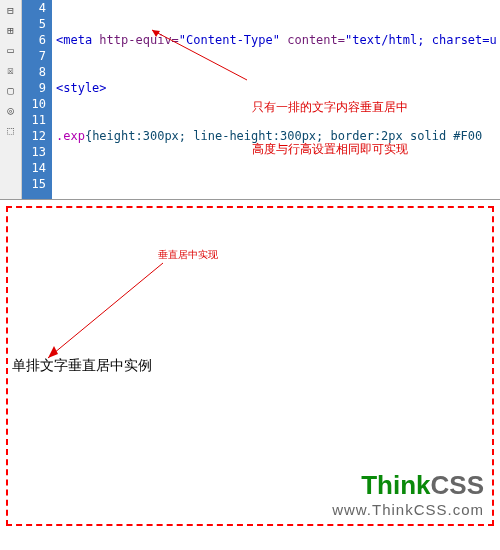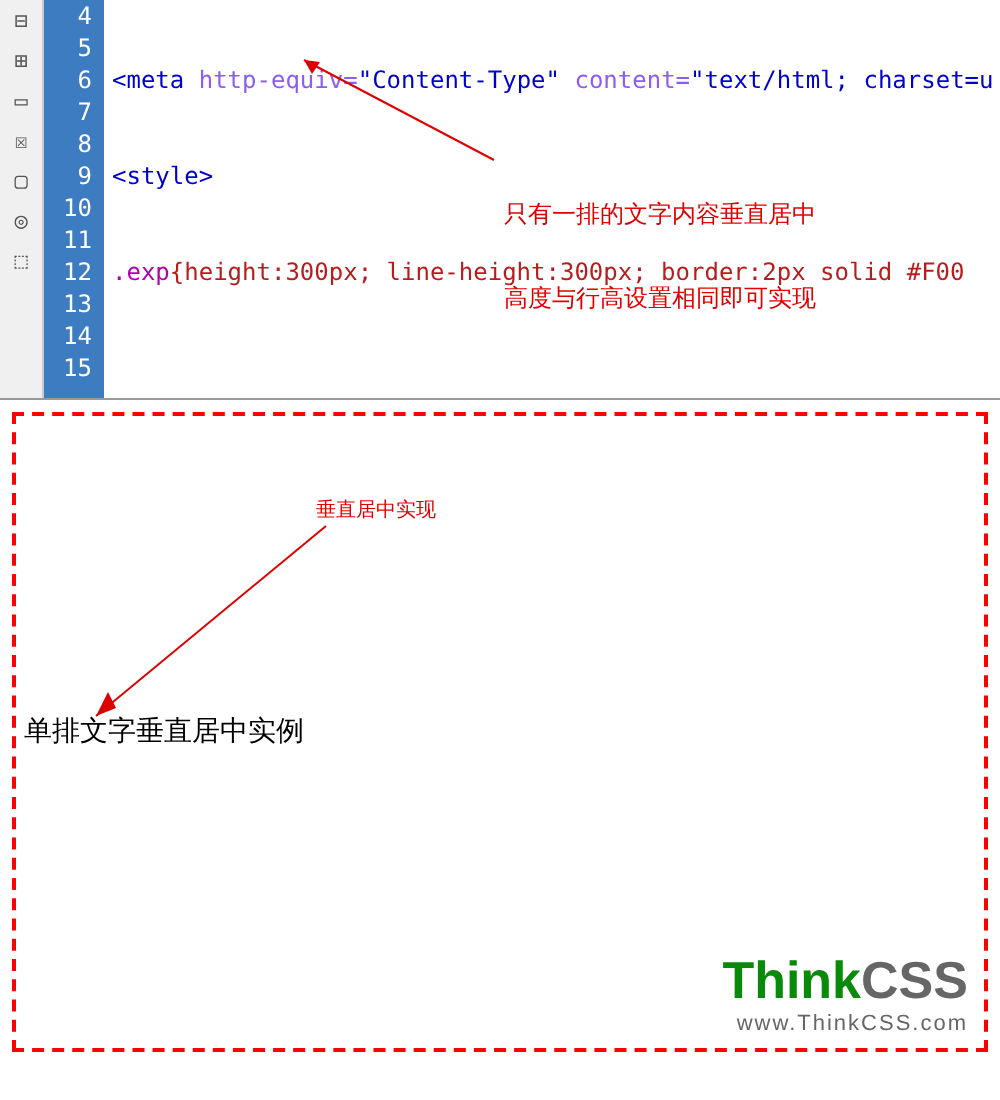--- a/index.html
+++ b/index.html
@@ -5,36 +5,36 @@
 * { margin: 0; padding: 0; box-sizing: border-box; }
 body { font-family: Consolas, monospace; font-size: 12px; background: #fff; width: 500px; height: 550px; overflow: hidden; }
 .top-pane { display: flex; height: 200px; border-bottom: 1px solid #999; background: #fff; }
 .toolbar { width: 22px; background: #f0f0f0; border-right: 1px solid #ccc; display: flex; flex-direction: column; align-items: center; padding-top: 2px; gap: 4px; }
 .toolbar .tb { width: 16px; height: 16px; display: flex; align-items: center; justify-content: center; font-size: 11px; color: #555; cursor: pointer; }
 .gutter { width: 30px; background: #3e7cc2; color: #fff; text-align: right; padding-right: 6px; font-size: 12px; line-height: 16px; user-select: none; }
 .gutter div { height: 16px; }
 .code { flex: 1; padding-left: 4px; line-height: 16px; font-size: 12px; position: relative; white-space: pre; overflow: hidden; }
 .code .ln { height: 16px; }
 .tag { color: #0000cc; }
-.attr { color: #8b5cf6; }
+.attr { color: #701a75; }
 .val { color: #0000cc; }
 .txt { color: #000; }
 .sel { color: #b000b0; }
-.css { color: #b91c1c; }
+.css { color: #0c4a6e; }
 .anno { position: absolute; color: #d00; font-size: 12px; font-family: sans-serif; line-height: 14px; }
 .anno1 { left: 200px; top: 72px; }
 .arrow-svg { position: absolute; pointer-events: none; }
 .bottom-pane { padding: 6px; }
 .preview { border: 2px dashed #f00; height: 320px; position: relative; display: flex; align-items: center; padding-left: 4px; }
 .preview-text { font-size: 14px; font-family: sans-serif; color: #000; }
 .logo { position: absolute; right: 8px; bottom: 6px; text-align: right; font-family: Arial, sans-serif; }
 .logo .big { font-size: 26px; font-weight: bold; }
 .logo .t { color: #0a8a0a; }
 .logo .c { color: #666; }
-.logo .url { font-size: 11px; color: #666; letter-spacing: 1px; }
+.logo .url { font-size: 15px; color: #666; letter-spacing: 1px; }
 .anno2 { position: absolute; left: 150px; top: 40px; color: #d00; font-size: 10px; font-family: sans-serif; }
 </style>
 </head>
 <body>
 
 <div class="top-pane">
   <div class="toolbar">
     <div class="tb">⊟</div>
     <div class="tb">⊞</div>
     <div class="tb">▭</div>

